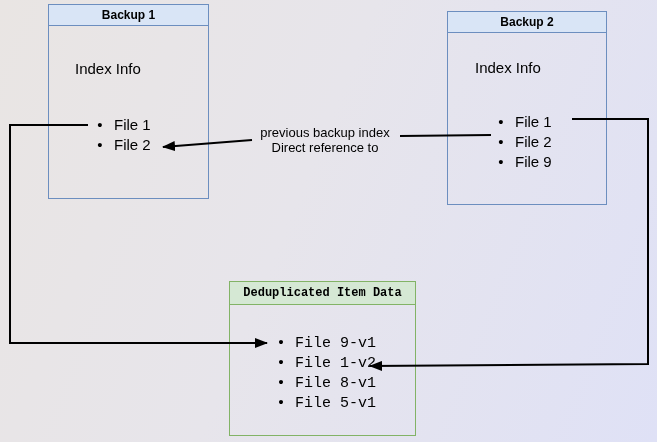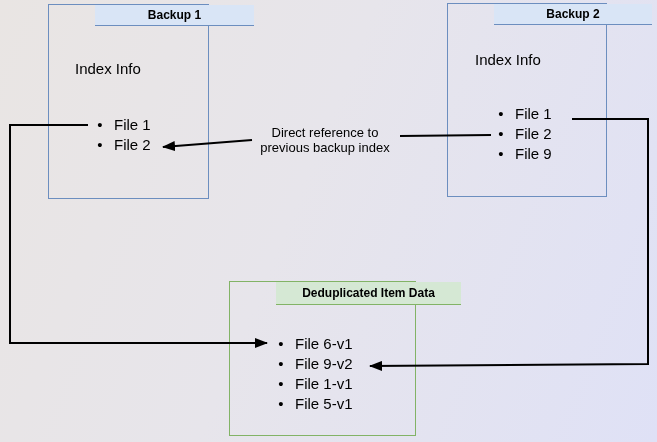--- a/index.html
+++ b/index.html
@@ -24,21 +24,20 @@
   .box.blue  { border-color: #6c8ebf; }
   .box.green { border-color: #82b366; }
 
   .box-header {
     width: 100%;
     text-align: center;
     font-weight: bold;
     font-size: 12px;
     border-bottom: 1.5px solid;
     box-sizing: border-box;
-    margin-left: 46px;
   }
   .blue  .box-header { background: #d9e5f6; border-color: #6c8ebf; height: 21px; line-height: 21px; }
   .green .box-header { background: #d5e8d4; border-color: #82b366; height: 23px; line-height: 23px; }
 
   .sub-label {
     position: absolute;
     font-size: 15px;
     line-height: 16px;
     white-space: nowrap;
   }
@@ -91,68 +90,68 @@
         <span class="dot">•</span>
         <span class="txt">File 1</span>
       </div>
       <div class="file-item">
         <span class="dot">•</span>
         <span class="txt">File 2</span>
       </div>
     </div>
   </div>
 
-  <div class="box blue" style="left:447px; top:3px; width:158px; height:192px;">
+  <div class="box blue" style="left:447px; top:11px; width:158px; height:192px;">
     <div class="box-header">
       <span>Backup 2</span>
     </div>
     <div class="sub-label" style="left:27px; top:48px;">Index Info</div>
     <div class="file-list" style="left:45px; top:100px;">
       <div class="file-item">
         <span class="dot">•</span>
         <span class="txt">File 1</span>
       </div>
       <div class="file-item">
         <span class="dot">•</span>
         <span class="txt">File 2</span>
       </div>
       <div class="file-item">
         <span class="dot">•</span>
         <span class="txt">File 9</span>
       </div>
     </div>
   </div>
 
-  <div class="box green" style="left:229px; top:281px; width:185px; height:153px;">
+  <div class="box green" style="left:229px; top:281px; width:185px; height:153px;font-family:Liberation Mono, monospace;">
     <div class="box-header">
       <span>Deduplicated Item Data</span>
     </div>
     <div class="file-list" style="left:43px; top:52px;">
       <div class="file-item">
         <span class="dot">•</span>
-        <span class="txt">File 6-v1</span>
+        <span class="txt">File 9-v1</span>
       </div>
       <div class="file-item">
         <span class="dot">•</span>
-        <span class="txt">File 9-v2</span>
+        <span class="txt">File 1-v2</span>
       </div>
       <div class="file-item">
         <span class="dot">•</span>
-        <span class="txt">File 1-v1</span>
+        <span class="txt">File 8-v1</span>
       </div>
       <div class="file-item">
         <span class="dot">•</span>
         <span class="txt">File 5-v1</span>
       </div>
     </div>
   </div>
 
   <div class="edge-label">
+    <div>previous backup index</div>
     <div>Direct reference to</div>
-    <div>previous backup index</div>
   </div>
 
   <svg id="arrow-layer" viewBox="0 0 657 442" xmlns="http://www.w3.org/2000/svg">
     <defs>
       <marker id="arrowhead" markerUnits="userSpaceOnUse" markerWidth="14" markerHeight="10" refX="12" refY="5" orient="auto">
         <path d="M0,0 L13,5 L0,10 Z" fill="#000"></path>
       </marker>
     </defs>
 
     <polyline points="88,125 10,125 10,343 267,343" fill="none" stroke="#000" stroke-width="2" marker-end="url(#arrowhead)"></polyline>

